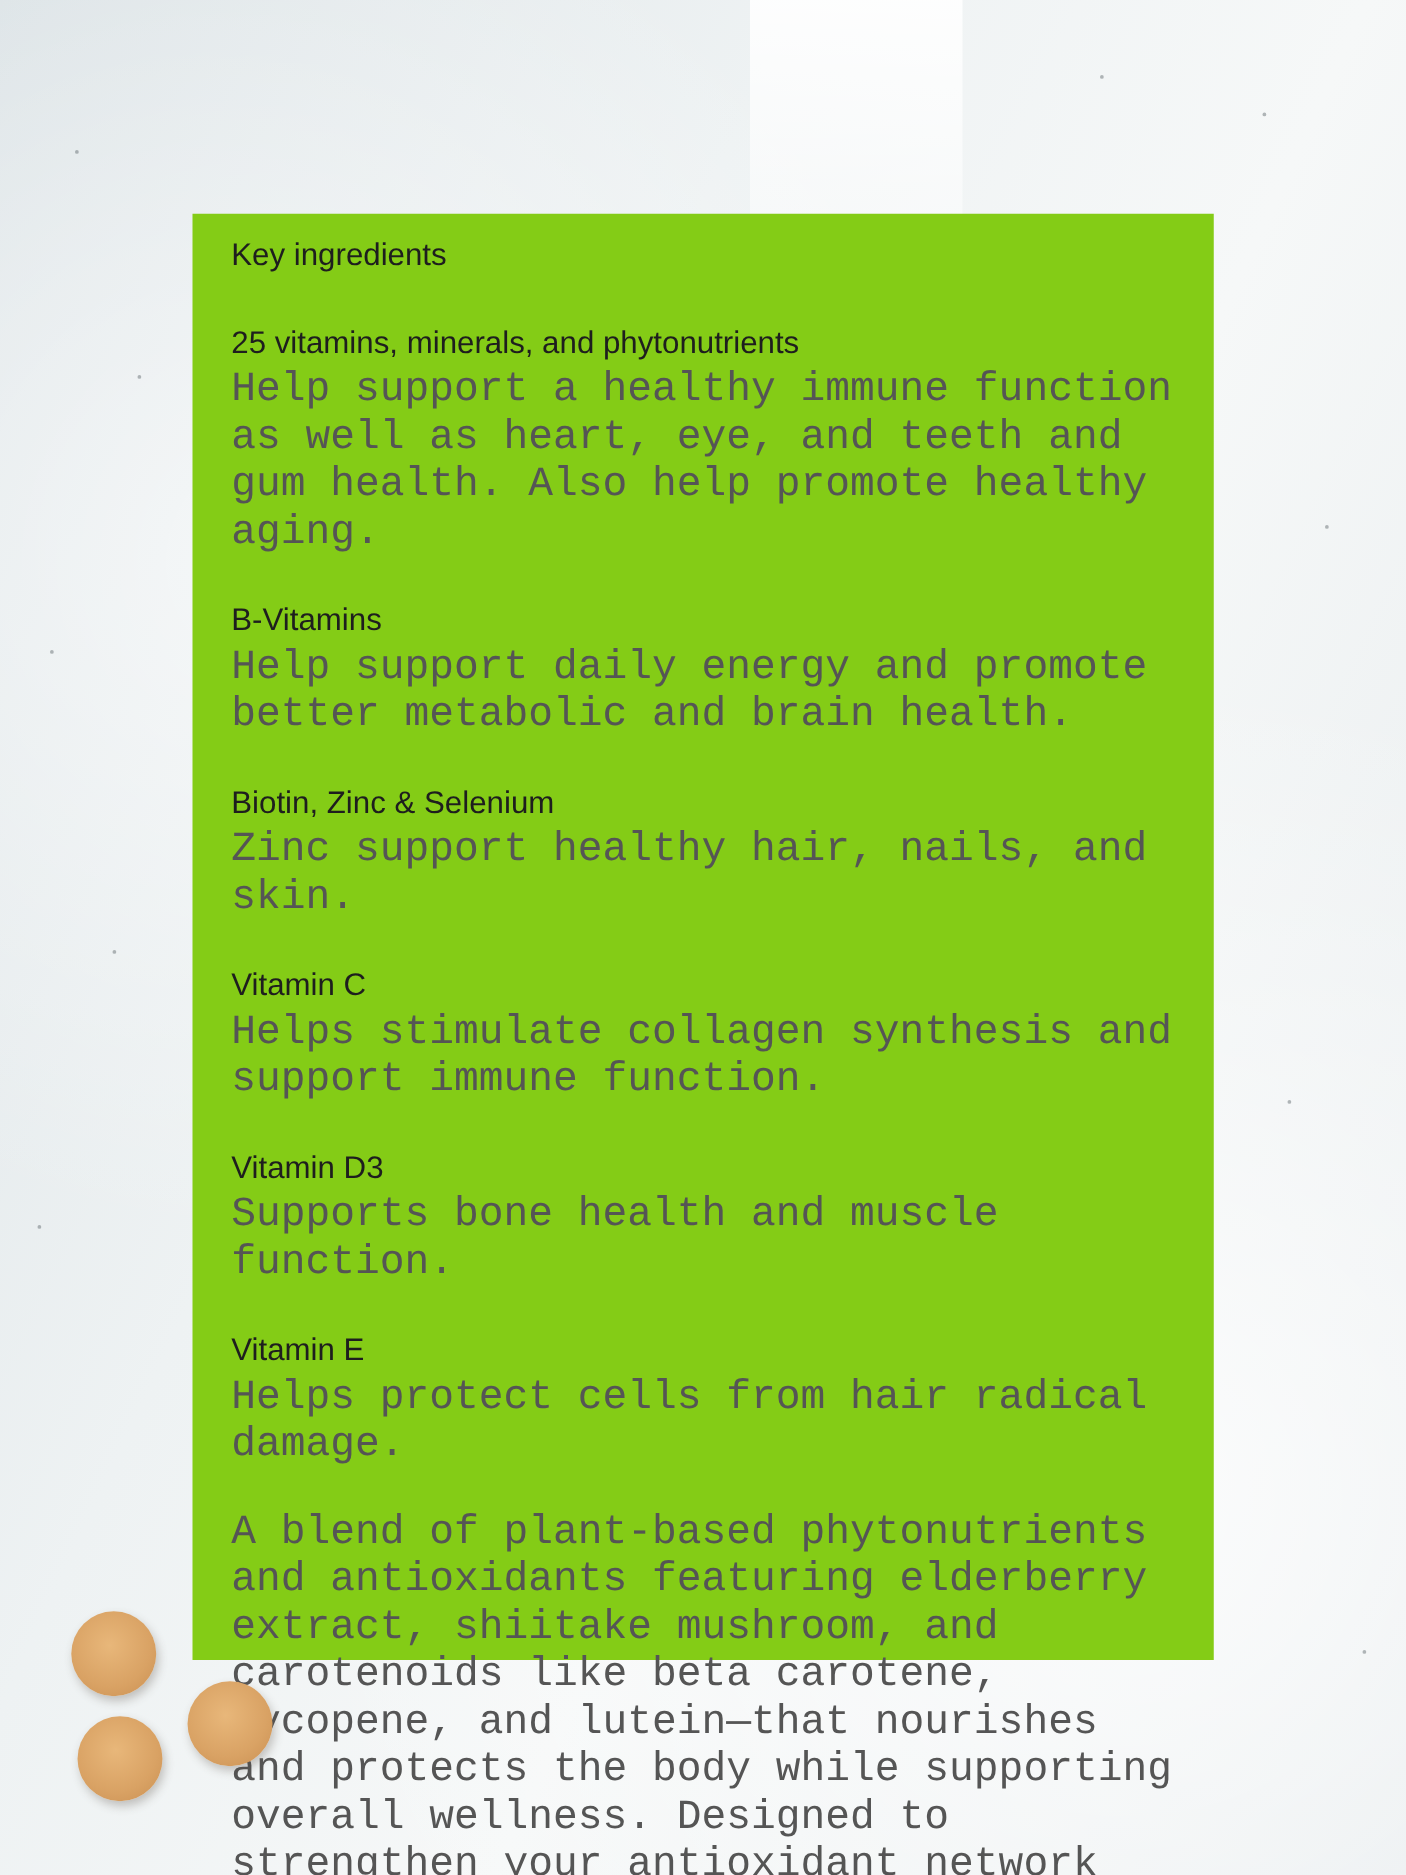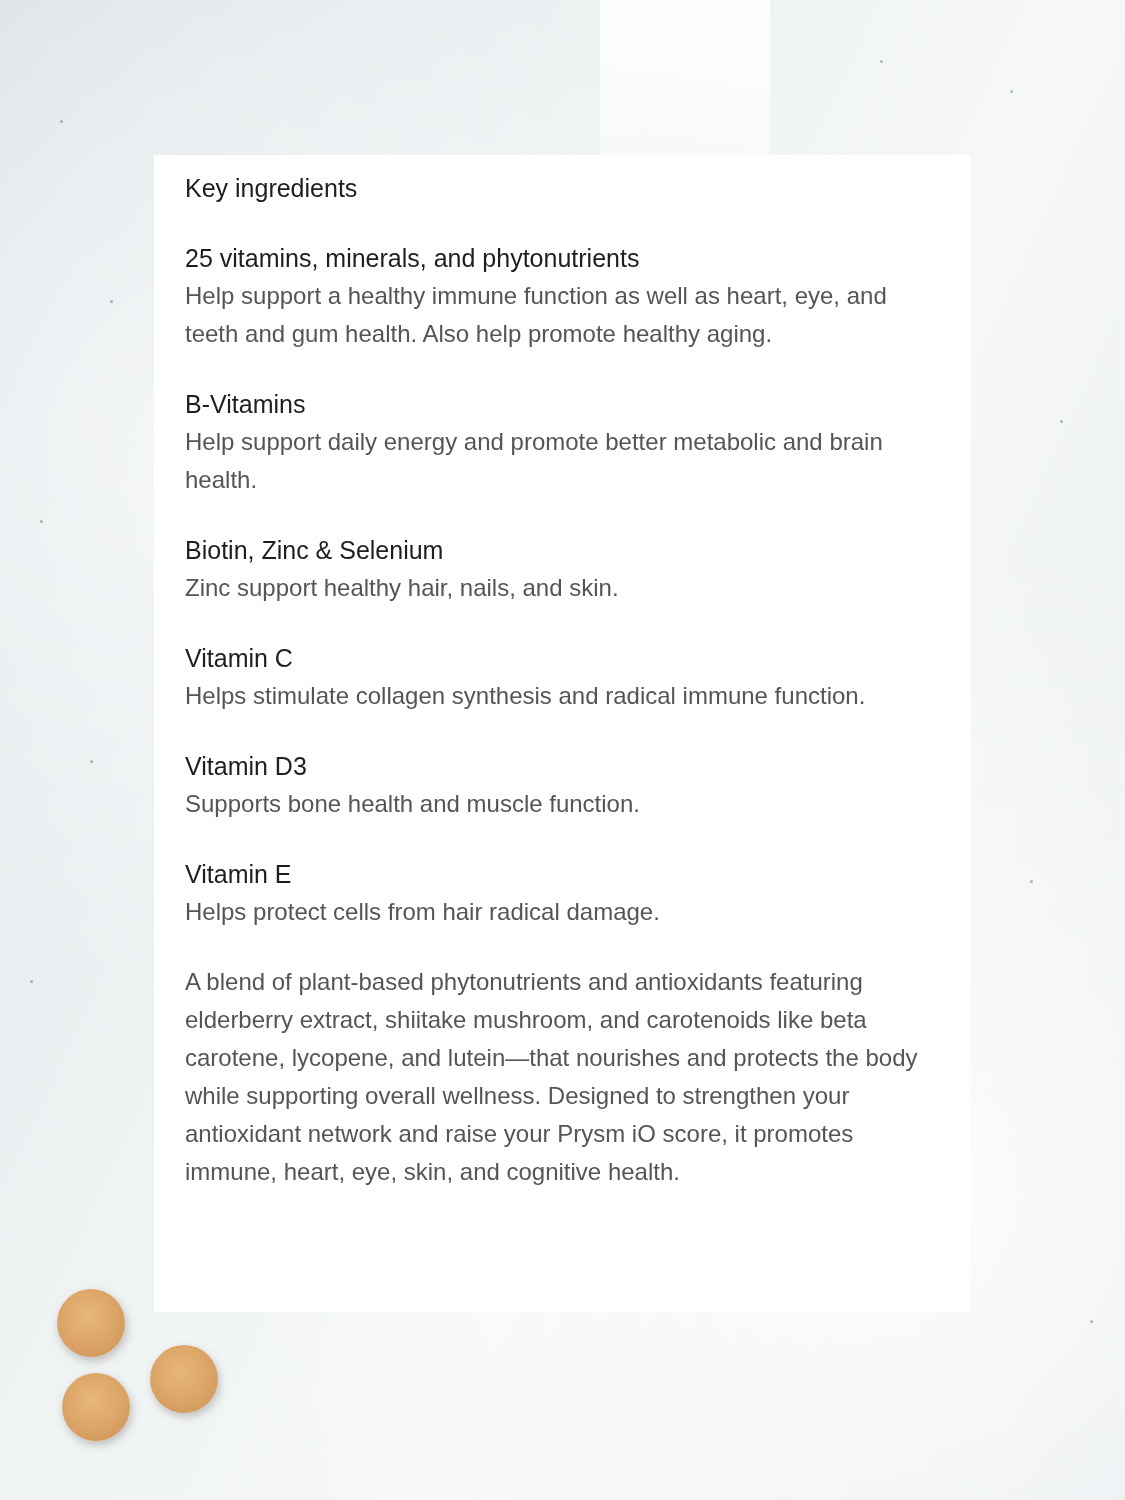--- a/index.html
+++ b/index.html
@@ -14,25 +14,25 @@
         radial-gradient(circle at 20% 30%, rgba(255,255,255,0.6) 0, rgba(255,255,255,0) 40%),
         radial-gradient(circle at 80% 80%, rgba(255,255,255,0.8) 0, rgba(255,255,255,0) 45%),
         linear-gradient(115deg, #dde4e7 0%, #eef2f3 35%, #f6f8f8 60%, #e6ebed 100%);
     }
     .light-beam {
       position: absolute; left: 600px; top: 0; width: 170px; height: 200px;
       background: linear-gradient(180deg, rgba(255,255,255,0.9), rgba(255,255,255,0.4));
     }
     .speck { position: absolute; width: 3px; height: 3px; border-radius: 50%; background: rgba(90,100,105,0.45); }
     .card {
-      position: absolute; left: 154px; top: 155px; width: 817px; height: 1157px;
-      background: #ffffff; box-sizing: border-box; padding: 14px 30px 0 31px;
+      position: absolute; left: 154px; top: 171px; width: 817px; height: 1157px;
+      background: #84cc16; box-sizing: border-box; padding: 14px 30px 0 31px;
     }
     .heading { font-size: 25px; color: #1e1e1e; line-height: 38px; margin: 0; font-weight: 500; }
-    .body-text { font-size: 24px; color: #555555; line-height: 38px; margin: 0; }
+    .body-text { font-size: 33px; color: #555555; line-height: 38px; margin: 0; font-family: Liberation Mono, monospace; }
     .section { margin-bottom: 30px; margin-top: 32px; }
     .pill {
       position: absolute; width: 68px; height: 68px; border-radius: 50%;
       background: radial-gradient(circle at 45% 40%, #e8b77a 0%, #d9a264 60%, #c98f52 100%);
       box-shadow: 2px 4px 8px rgba(80,70,60,0.3);
     }
   </style>
 </head>
 <body>
 
@@ -60,21 +60,21 @@
   <div class="section">
     <h3 class="heading">B-Vitamins</h3>
     <p class="body-text">Help support daily energy and promote better metabolic and brain health.</p>
   </div>
   <div class="section">
     <h3 class="heading">Biotin, Zinc &amp; Selenium</h3>
     <p class="body-text">Zinc support healthy hair, nails, and skin.</p>
   </div>
   <div class="section">
     <h3 class="heading">Vitamin C</h3>
-    <p class="body-text">Helps stimulate collagen synthesis and radical immune function.</p>
+    <p class="body-text">Helps stimulate collagen synthesis and support immune function.</p>
   </div>
   <div class="section">
     <h3 class="heading">Vitamin D3</h3>
     <p class="body-text">Supports bone health and muscle function.</p>
   </div>
   <div class="section">
     <h3 class="heading">Vitamin E</h3>
     <p class="body-text">Helps protect cells from hair radical damage.</p>
   </div>
   <div class="section">

